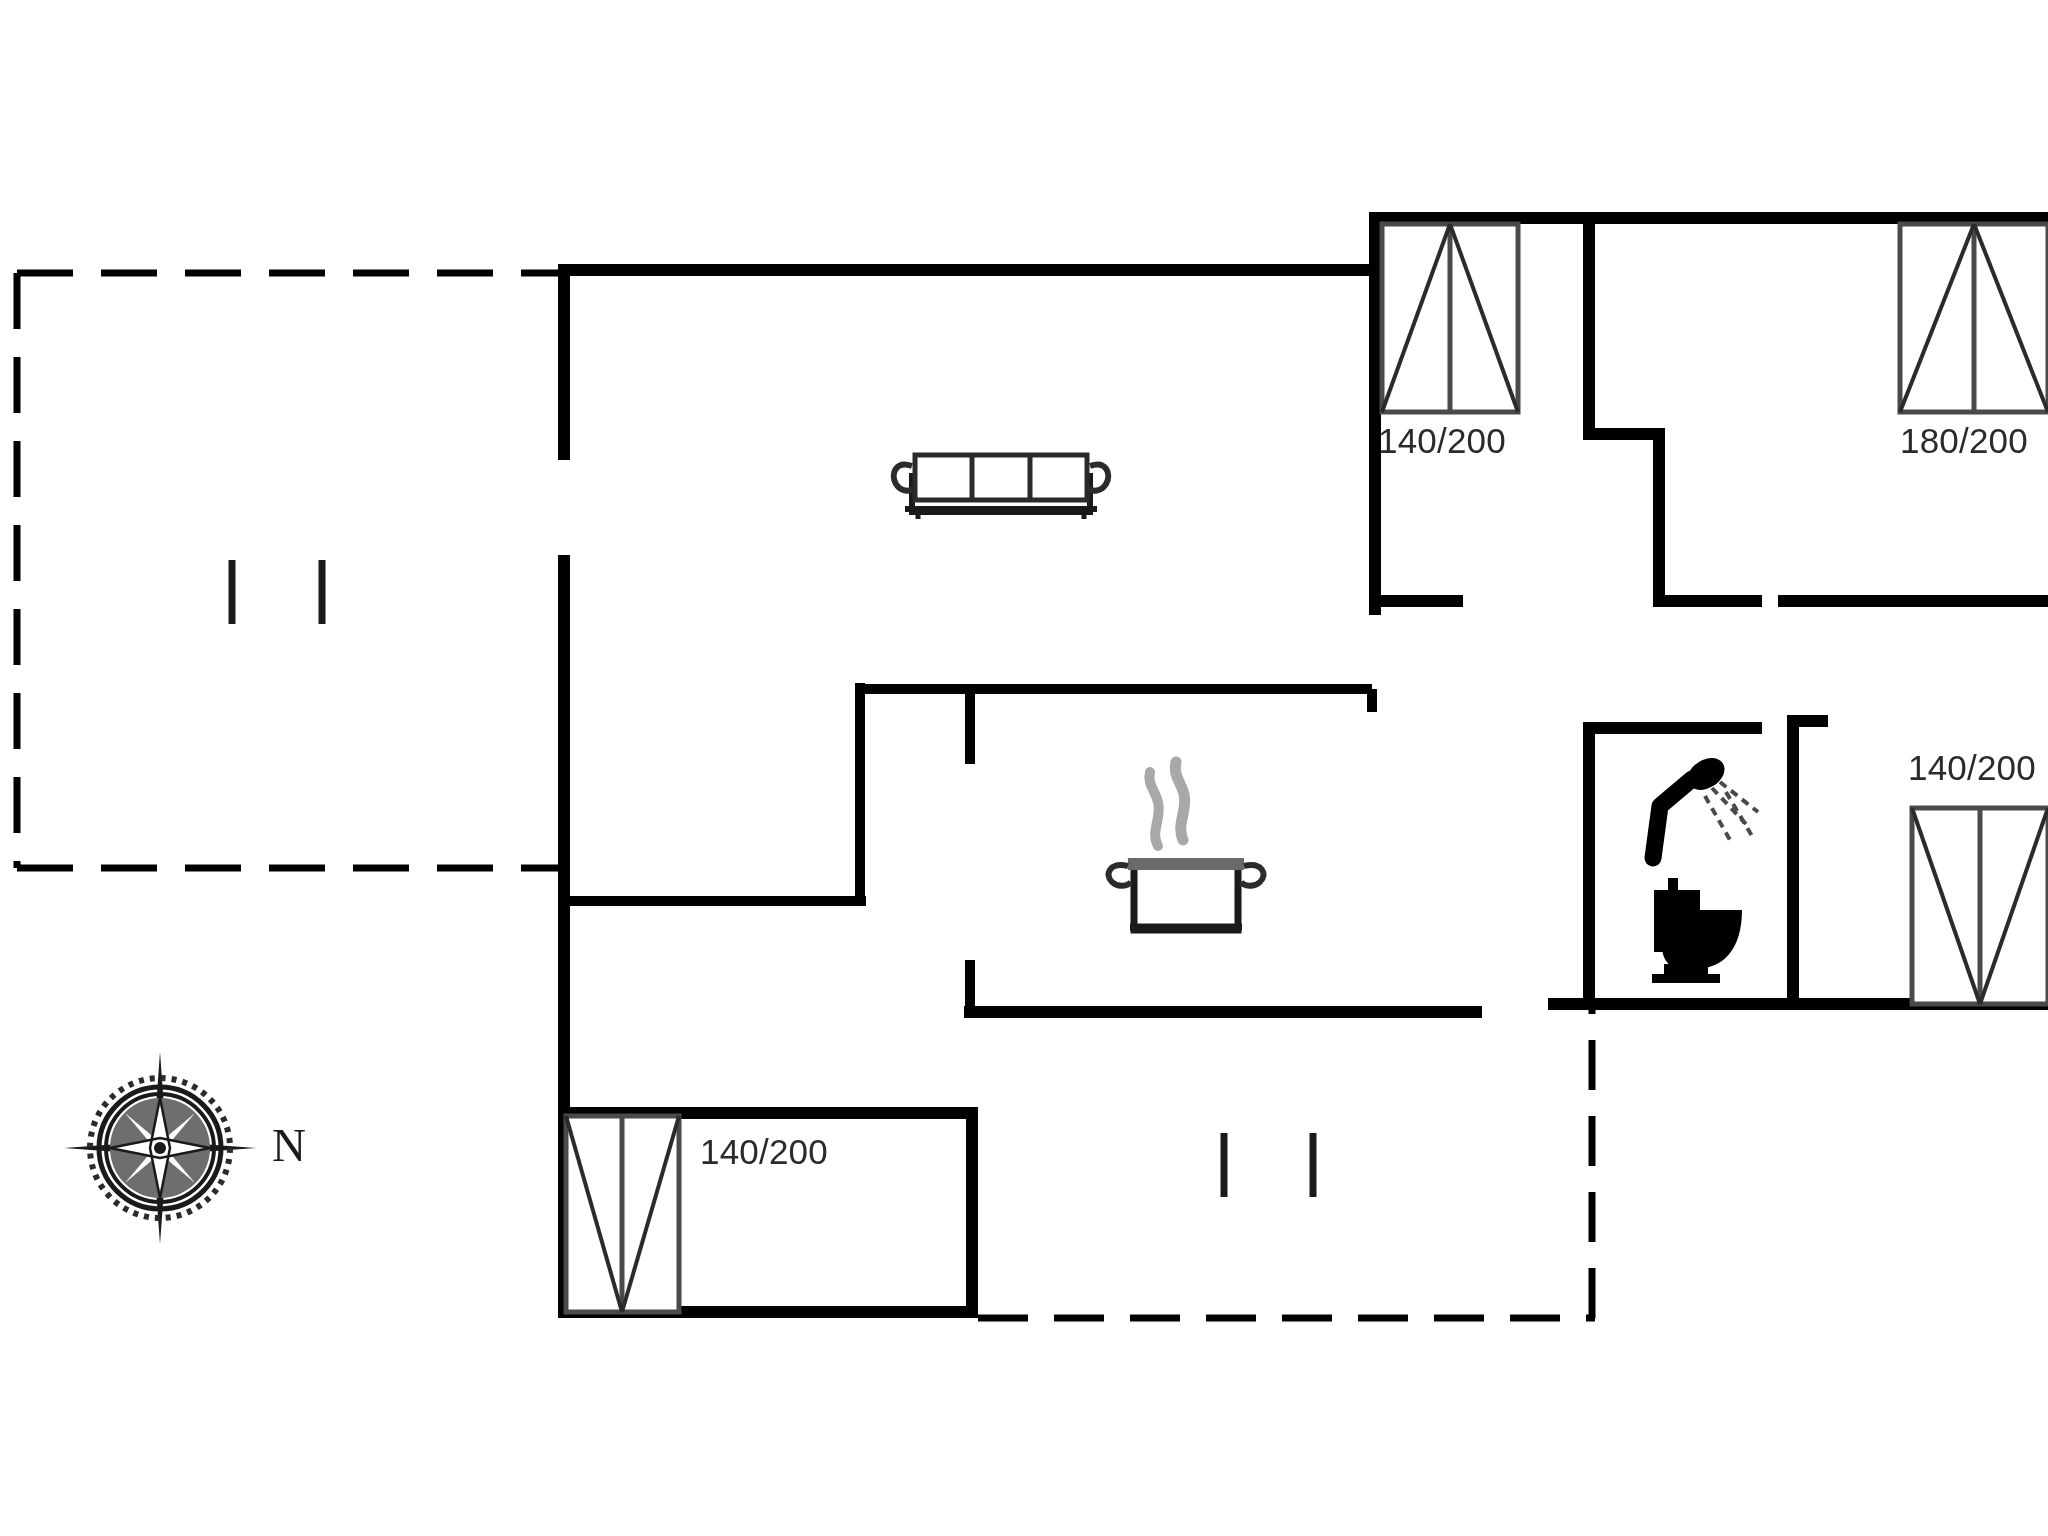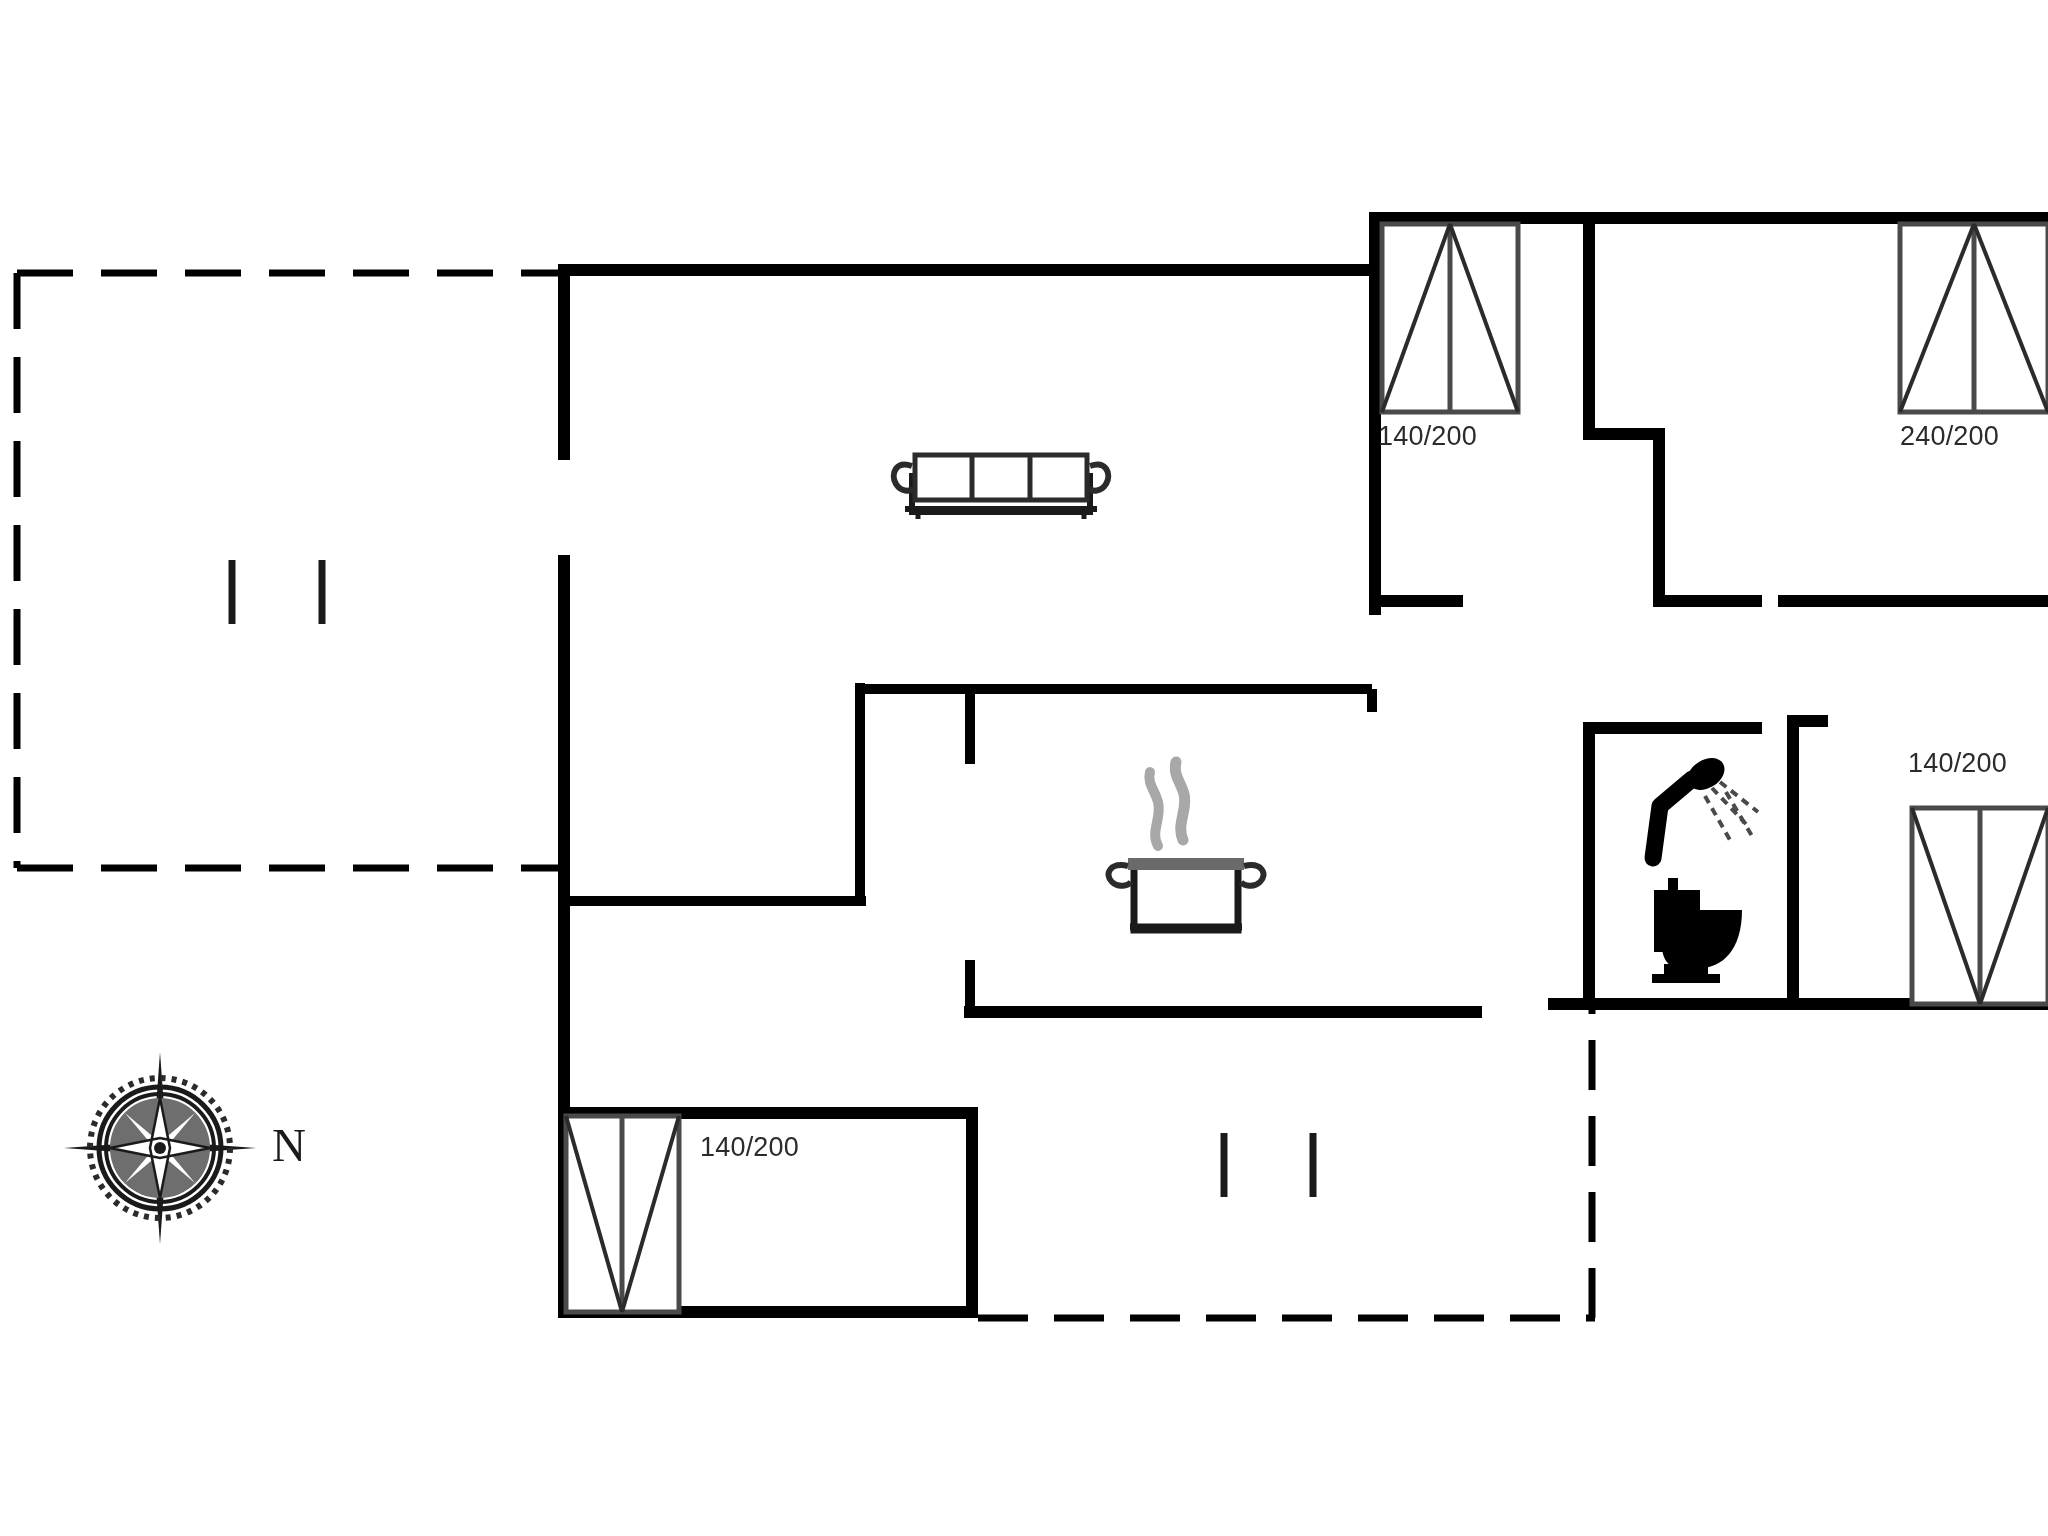--- a/index.html
+++ b/index.html
@@ -23,21 +23,21 @@
     position: absolute;
     top: 0;
     left: 0;
     width: 2048px;
     height: 1536px;
     display: block;
   }
   .dim-label {
     position: absolute;
     font-family: "Liberation Sans", sans-serif;
-    font-size: 27px;
+    font-size: 35px;
     color: #2b2b2b;
     white-space: nowrap;
     letter-spacing: 0.2px;
   }
   .compass-label {
     position: absolute;
     font-family: "Liberation Serif", serif;
     font-size: 47px;
     color: #1a1a1a;
     white-space: nowrap;
@@ -247,21 +247,21 @@
       <polygon points="160,1098 170,1148 160,1198 150,1148" fill="none" stroke="#1a1a1a" stroke-width="2.5"></polygon>
       <polygon points="110,1148 160,1138 210,1148 160,1158" fill="none" stroke="#1a1a1a" stroke-width="2.5"></polygon>
 
       <circle cx="160" cy="1148" r="6" fill="#1a1a1a"></circle>
     </g>
 
   </svg>
 
   <div class="dim-label" style="left:1378px; top:421px;">140/200</div>
 
-  <div class="dim-label" style="left:1900px; top:421px;">240/200</div>
+  <div class="dim-label" style="left:1900px; top:421px;">180/200</div>
 
   <div class="dim-label" style="left:1908px; top:748px;">140/200</div>
 
   <div class="dim-label" style="left:700px; top:1132px;">140/200</div>
 
   <div class="compass-label" style="left:272px; top:1118px;">N</div>
 
 </div>
 
 </body></html>

